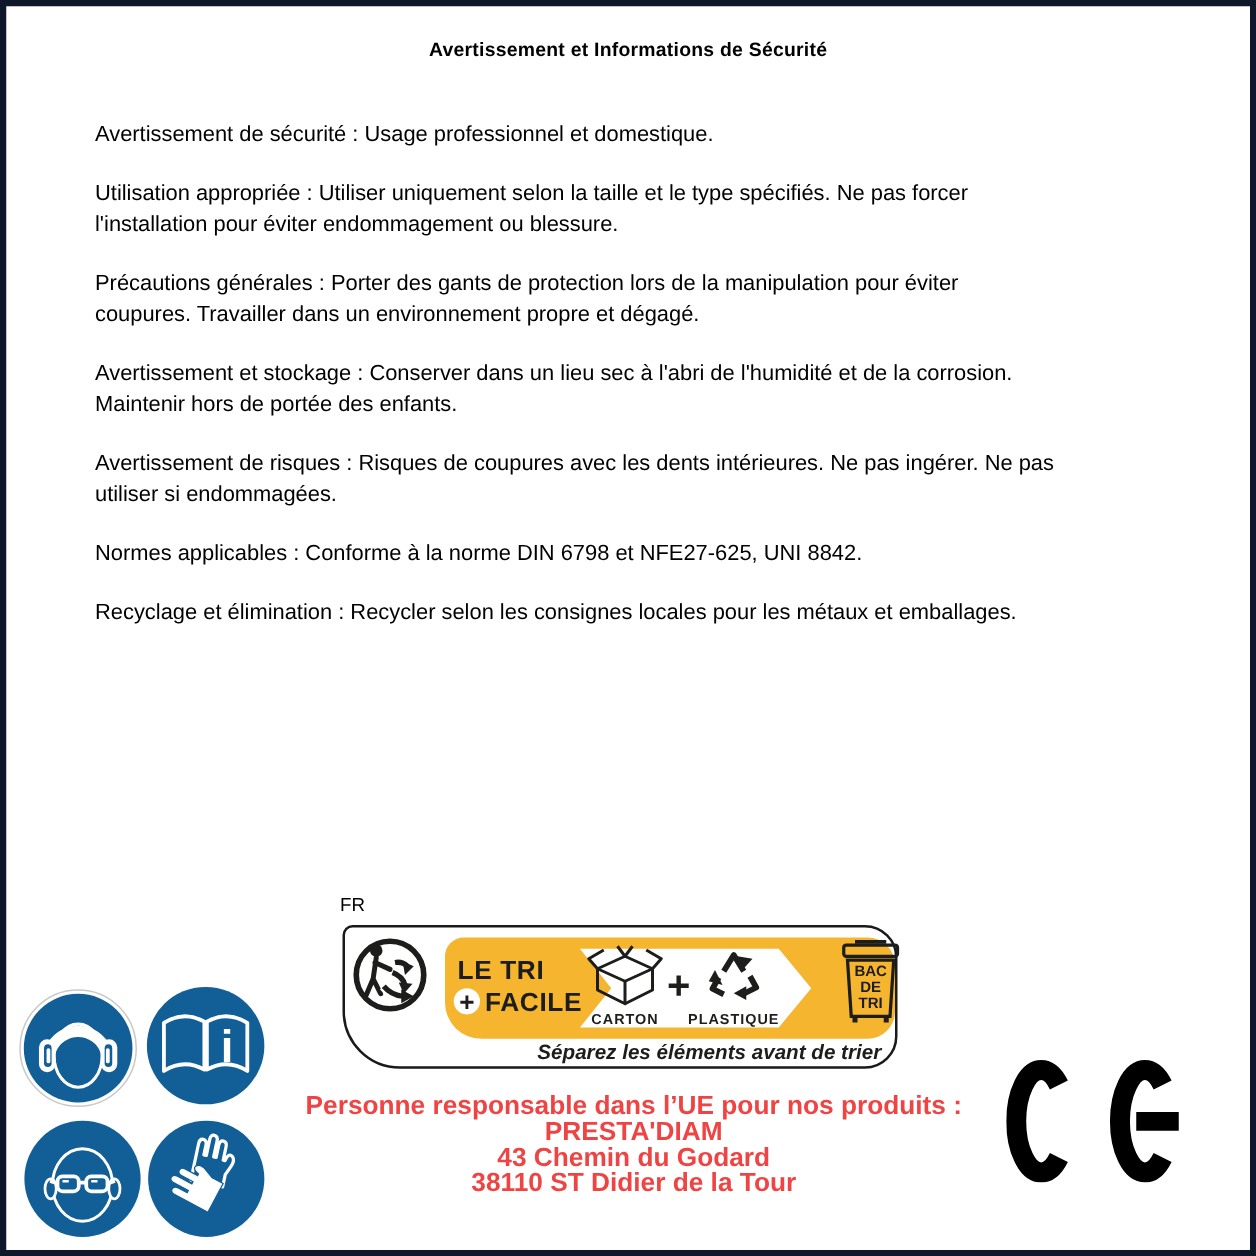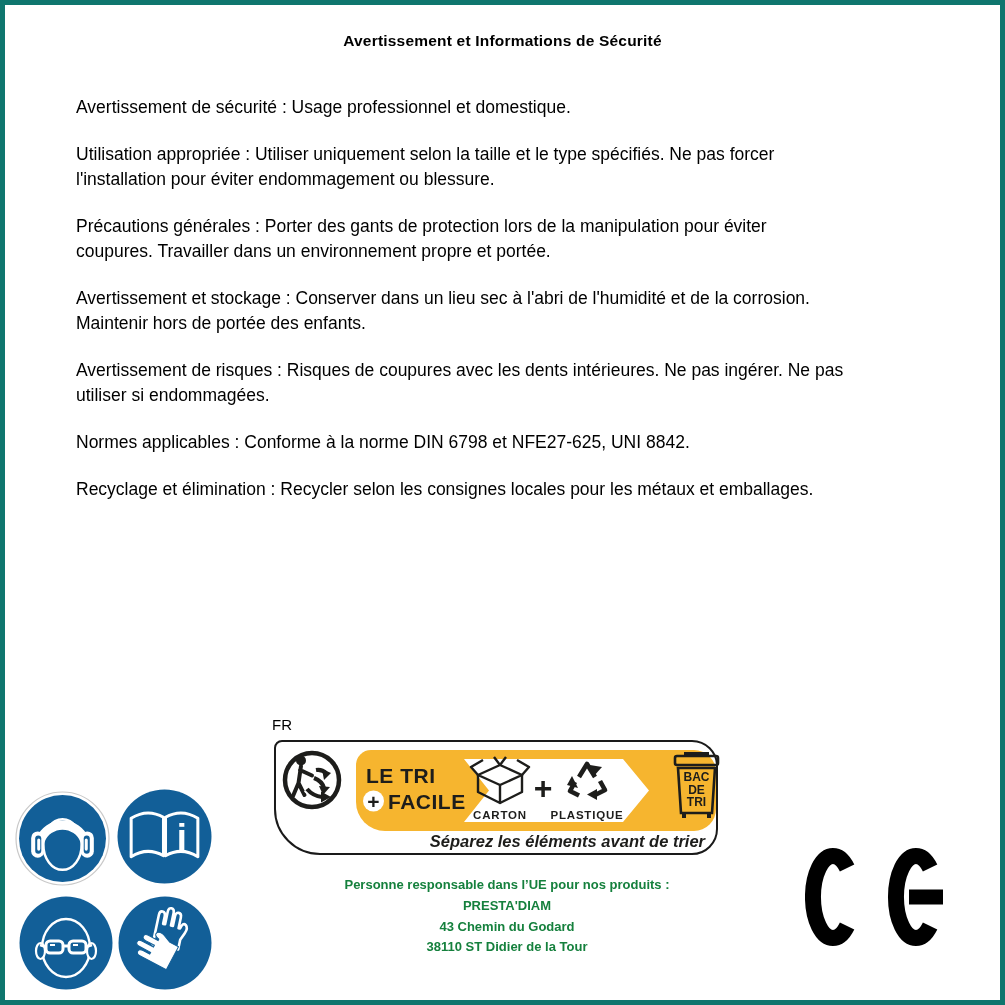--- a/index.html
+++ b/index.html
@@ -1,51 +1,51 @@
 <!DOCTYPE html>
 <html><head>
 <meta charset="utf-8">
 <style>
   html,body{margin:0;padding:0;background:#fff;}
   .page{
     position:relative;width:1005px;height:1005px;box-sizing:border-box;
-    border:5px solid #0f766e;background:#fff;overflow:hidden;
+    border:5px solid #0f172a;background:#fff;overflow:hidden;
     font-family:"Liberation Sans",sans-serif;color:#000;padding-left:36px;
   }
   .title{
     position:absolute;top:27px;left:0;width:100%;text-align:center;
     font-size:15.5px;font-weight:bold;letter-spacing:.2px;
   }
   .content{position:absolute;left:71px;top:90px;width:890px;}
   .content p{
     margin:0 0 22px 0;font-size:17.5px;line-height:25px;white-space:pre-line;
   }
   .picto{position:absolute;}
   .fr-label{position:absolute;left:267px;top:711px;font-size:15px;font-weight:normal;}
   .banner{position:absolute;left:267px;top:734px;}
   .responsible{
     position:absolute;left:180px;top:870px;width:644px;text-align:center;
-    font-weight:bold;font-size:13px;line-height:20.8px;color:#15803d;
+    font-weight:bold;font-size:21px;line-height:20.8px;color:#ef4444;
   }
   .ce{position:absolute;left:800px;top:843px;}
   svg text{font-family:"Liberation Sans",sans-serif;}
 </style>
 </head>
 <body>
 
 <div class="page">
 
   <div class="title">Avertissement et Informations de Sécurité</div>
 
   <div class="content">
     <p>Avertissement de sécurité : Usage professionnel et domestique.</p>
     <p>Utilisation appropriée : Utiliser uniquement selon la taille et le type spécifiés. Ne pas forcer
 l'installation pour éviter endommagement ou blessure.</p>
     <p>Précautions générales : Porter des gants de protection lors de la manipulation pour éviter
-coupures. Travailler dans un environnement propre et portée.</p>
+coupures. Travailler dans un environnement propre et dégagé.</p>
     <p>Avertissement et stockage : Conserver dans un lieu sec à l'abri de l'humidité et de la corrosion.
 Maintenir hors de portée des enfants.</p>
     <p>Avertissement de risques : Risques de coupures avec les dents intérieures. Ne pas ingérer. Ne pas
 utiliser si endommagées.</p>
     <p>Normes applicables : Conforme à la norme DIN 6798 et NFE27-625, UNI 8842.</p>
     <p>Recyclage et élimination : Recycler selon les consignes locales pour les métaux et emballages.</p>
   </div>
 
   <svg class="picto" style="left:10px;top:786px" width="95" height="95" viewBox="0 0 94 94">
     <circle cx="47" cy="47" r="46" fill="none" stroke="#c9c9c9" stroke-width="1.2"></circle>

